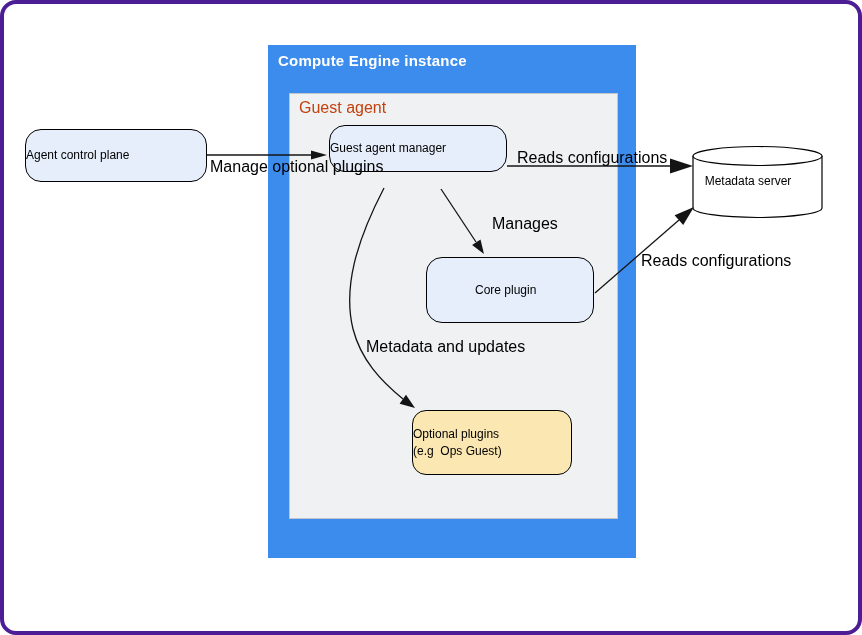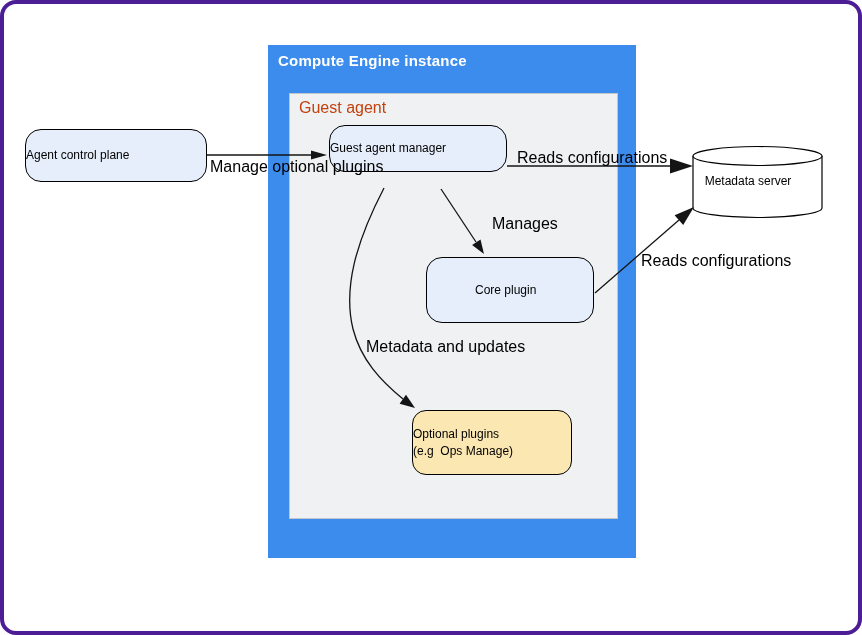--- a/index.html
+++ b/index.html
@@ -78,21 +78,21 @@
   <div class="node node-gam">
     <span>Guest agent manager</span>
   </div>
 
   <div class="node node-core">
     <span>Core plugin</span>
   </div>
 
   <div class="node node-opt">
     <span>Optional plugins</span>
-    <span>(e.g  Ops Manage)</span>
+    <span>(e.g  Ops Guest)</span>
   </div>
 
   <svg class="edges" viewBox="0 0 862 635" xmlns="http://www.w3.org/2000/svg">
 
     <g>
       <path class="cyl" d="M689,152 L689,204 A64.5,9.5 0 0 0 818,204 L818,152"></path>
       <ellipse class="cyl" cx="753.5" cy="152" rx="64.5" ry="9.5"></ellipse>
     </g>
 
     <g>

